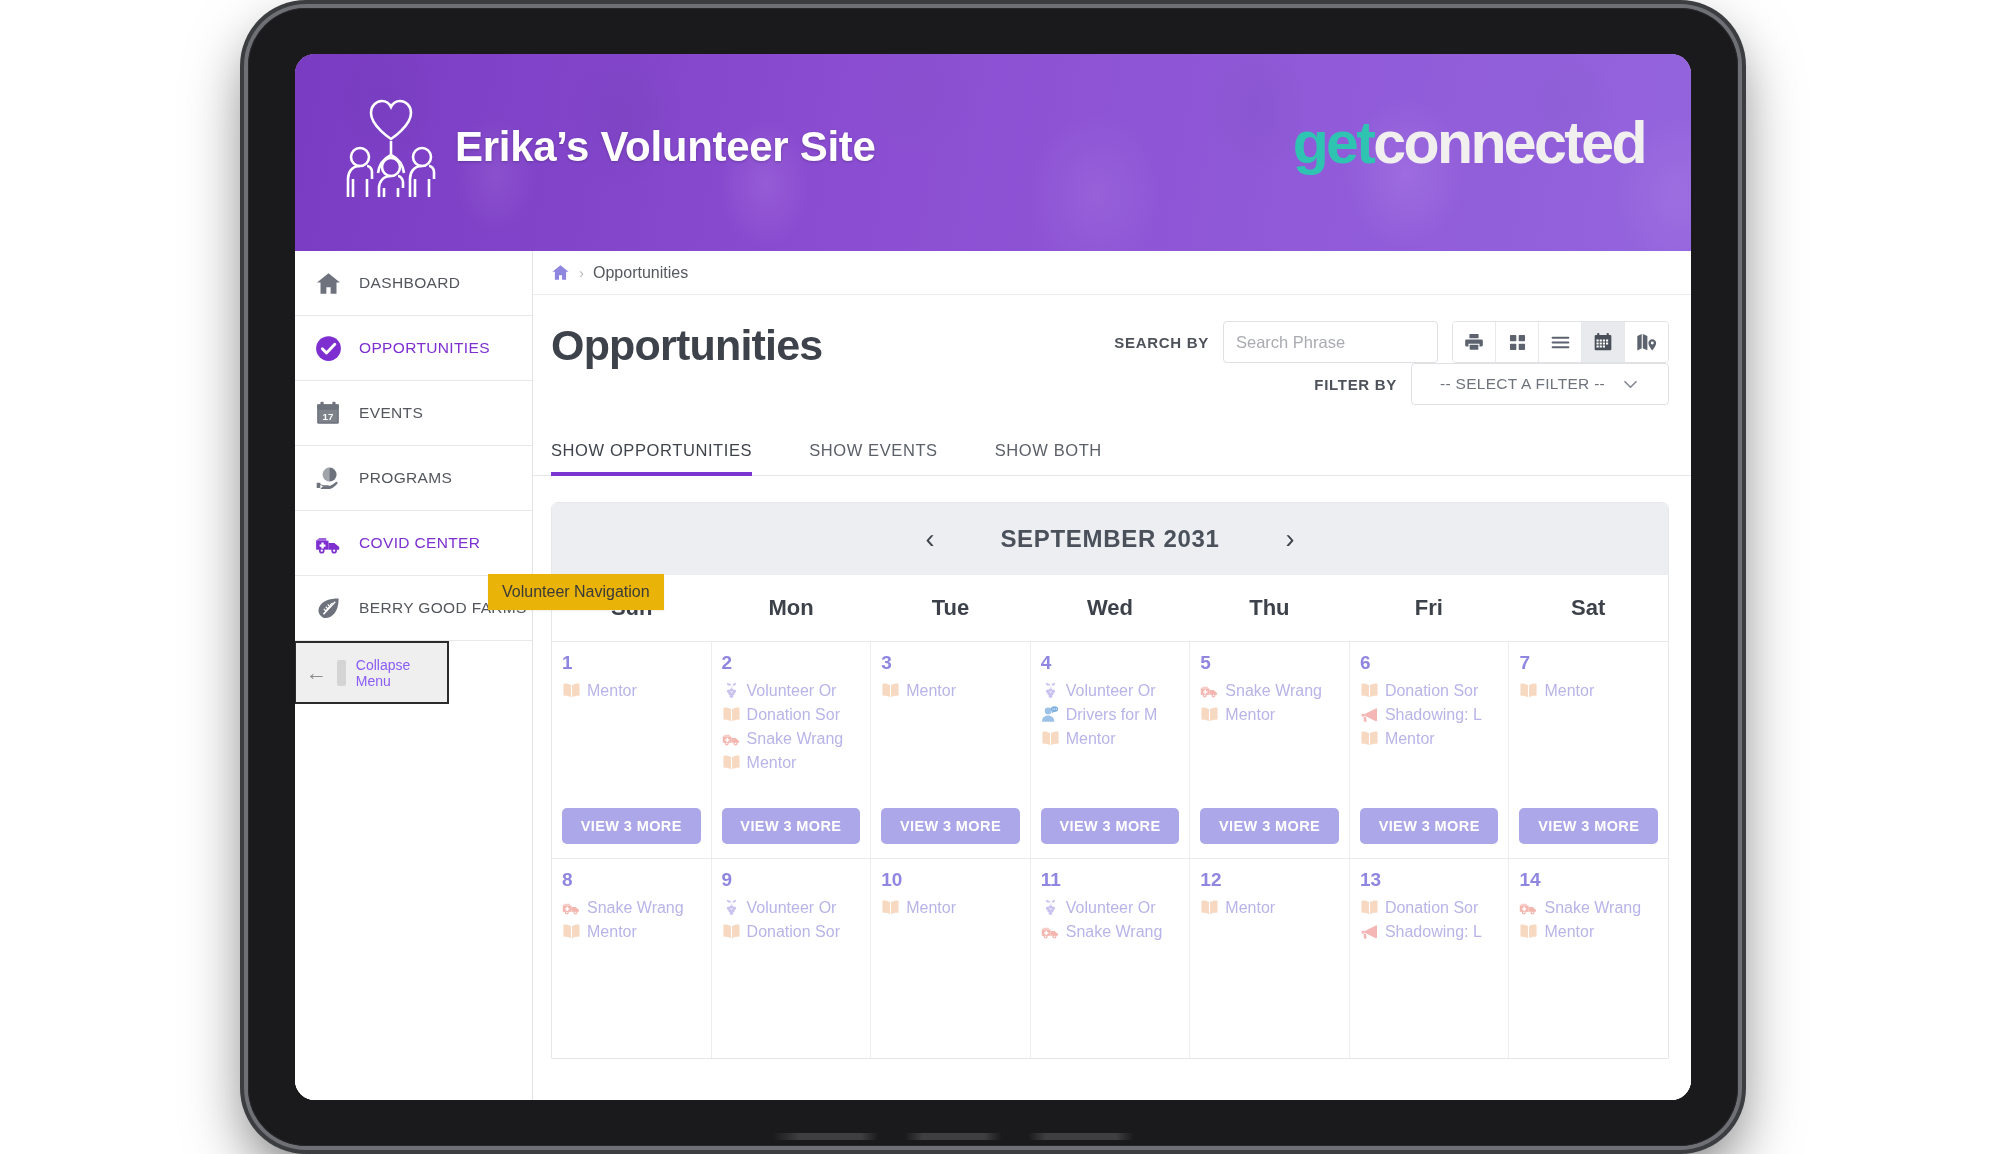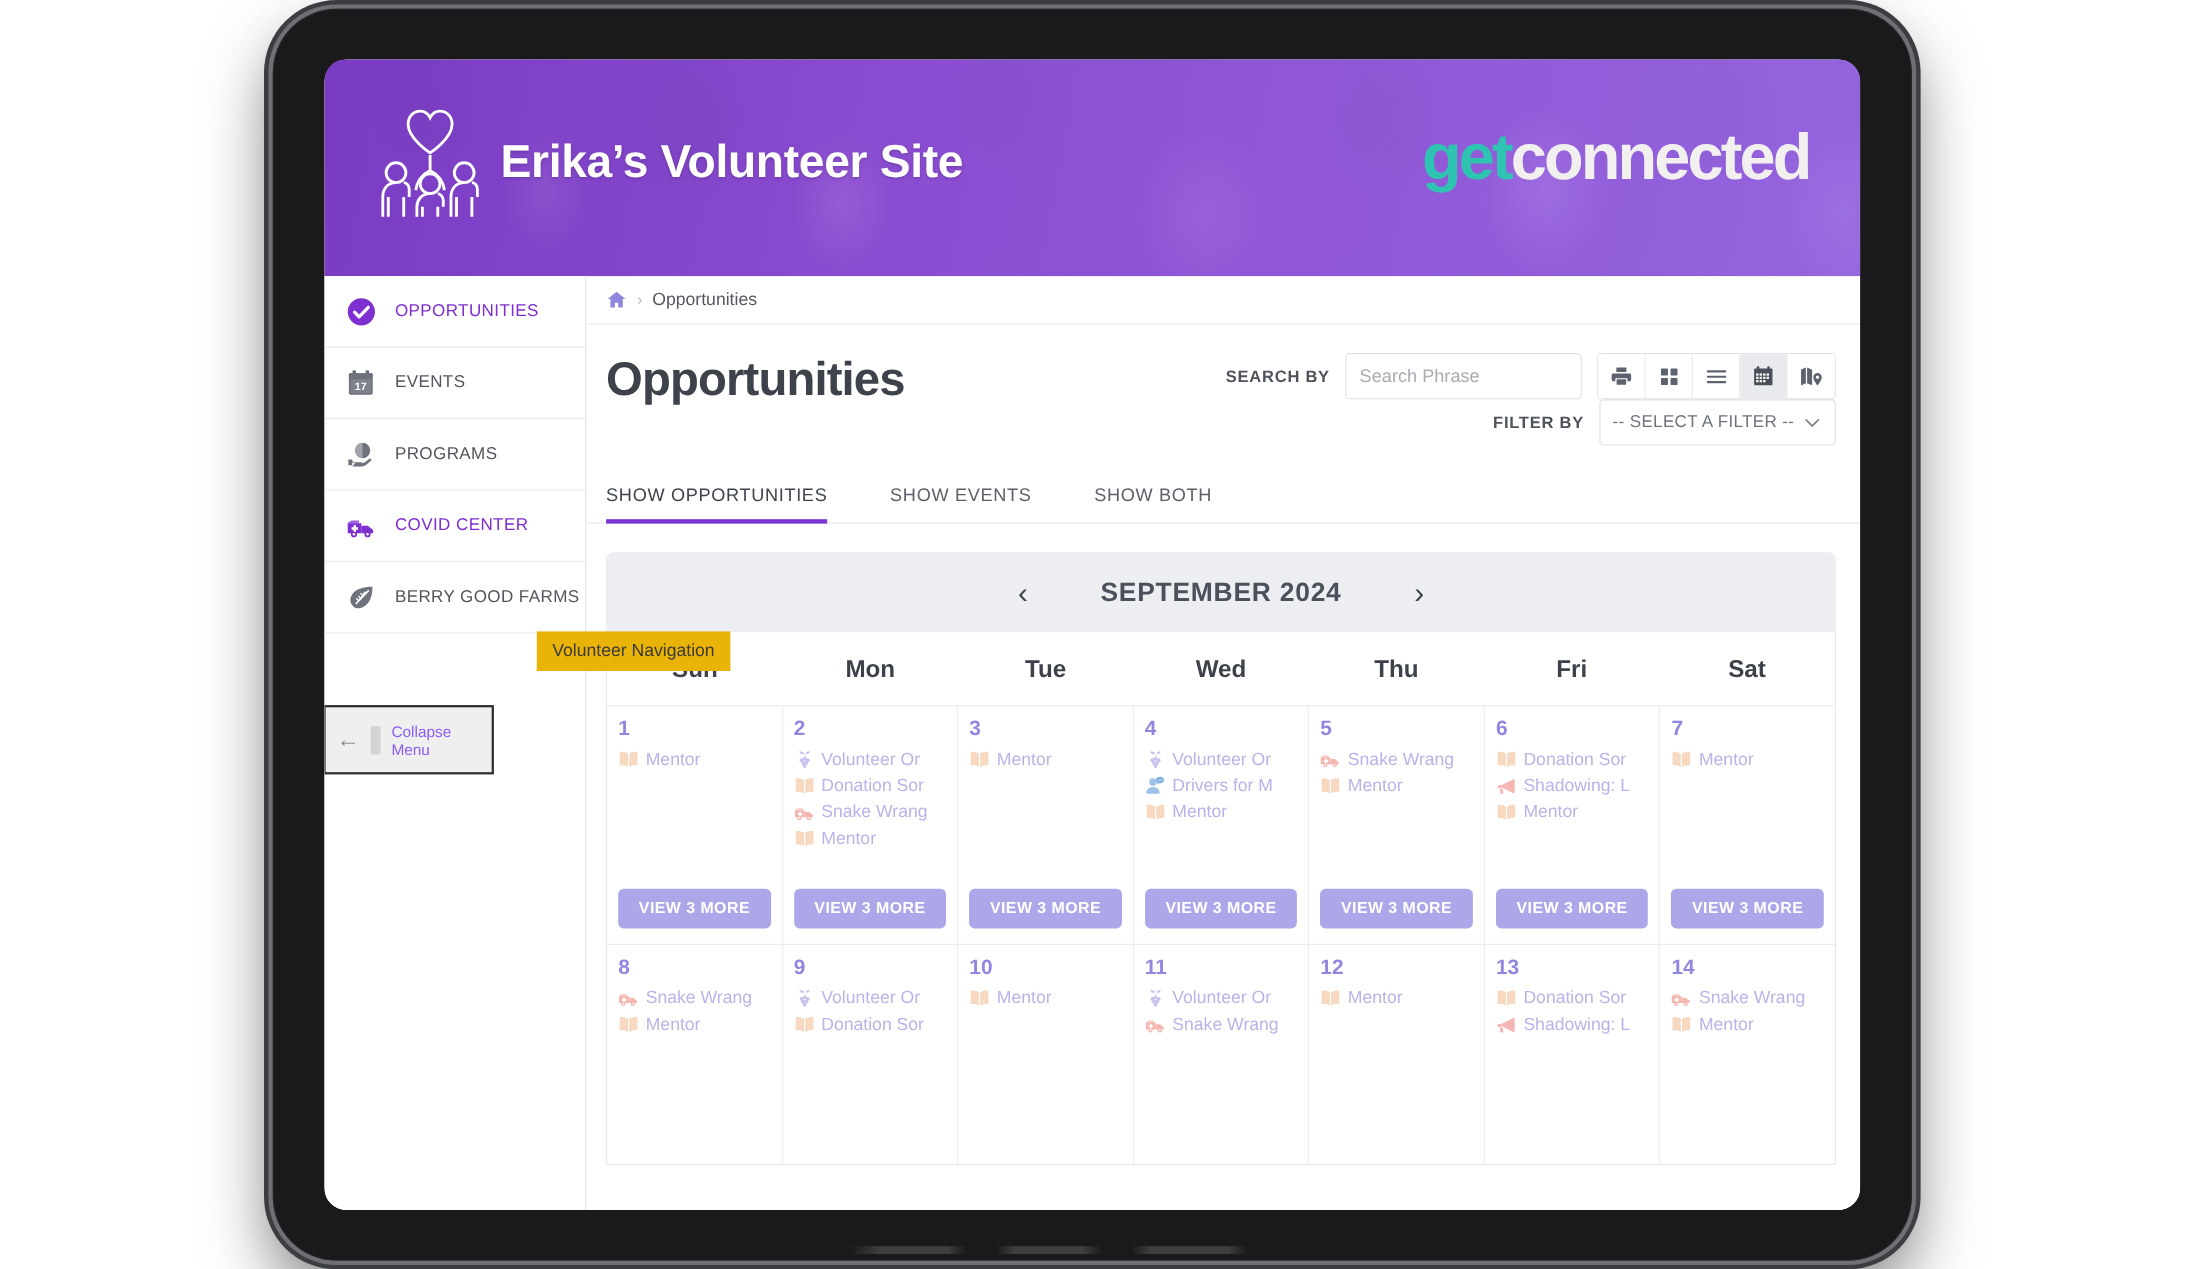--- a/index.html
+++ b/index.html
@@ -251,28 +251,28 @@
     justify-content: center;
     border-right: 1px solid #e8e9ec;
     color: #5d636e;
     cursor: pointer;
     background: #fff;
   }
   .view-toolbar-button:last-child { border-right: none; }
   .view-toolbar-button.active { background: #e8eaee; }
 
   #filter-select {
-    width: 215px;
+    width: 258px;
     height: 42px;
     border: 1px solid #dfe0e4;
     border-radius: 4px;
     background: #fff;
     display: flex;
     align-items: center;
-    padding: 0 11px;
+    padding: 0 28px;
     cursor: pointer;
   }
   #filter-select-value {
     font-size: 15.5px;
     color: #6f737b;
     letter-spacing: 0.3px;
     flex: 1;
   }
   #filter-chevron-icon { color: #868a93; display: flex; }
 
@@ -409,20 +409,28 @@
           <div id="site-title">Erika’s Volunteer Site</div>
         </div>
         <div id="brand-logo"><span id="brand-logo-get">get</span><span id="brand-logo-connected">connected</span></div>
       </div>
     </div>
 
     <div id="app-body">
 
       <div id="sidebar">
 
+        <div class="nav-item">
+          <span class="nav-item-icon">
+            <svg viewBox="0 0 24 24" width="27" height="27" fill="#6d727c">
+                <path d="M12 2.8 1.8 11.2h3.1V21h5.2v-5.6h3.8V21h5.2v-9.8h3.1z"></path>
+              </svg>
+          </span>
+          <span class="nav-item-label">DASHBOARD</span>
+        </div>
 
         <div class="nav-item active">
           <span class="nav-item-icon">
             <svg viewBox="0 0 24 24" width="27" height="27">
                 <circle cx="12" cy="12" r="11" fill="#7d2fd0"></circle>
                 <path d="M6.5 12.3 10.2 16 17.6 8.3" stroke="#fff" stroke-width="2.6" fill="none" stroke-linecap="round" stroke-linejoin="round"></path>
               </svg>
           </span>
           <span class="nav-item-label">OPPORTUNITIES</span>
         </div>
@@ -579,21 +587,21 @@
           <div class="tab active"><span>SHOW OPPORTUNITIES</span></div>
           <div class="tab"><span>SHOW EVENTS</span></div>
           <div class="tab"><span>SHOW BOTH</span></div>
         </div>
 
         <div id="calendar-wrap">
           <div id="calendar">
 
             <div id="calendar-toolbar">
               <span class="cal-nav-arrow">‹</span>
-              <span id="calendar-month-label">SEPTEMBER 2024</span>
+              <span id="calendar-month-label">SEPTEMBER 2031</span>
               <span class="cal-nav-arrow">›</span>
             </div>
 
             <div id="weekday-header">
                 <div class="weekday-cell">Sun</div>
                 <div class="weekday-cell">Mon</div>
                 <div class="weekday-cell">Tue</div>
                 <div class="weekday-cell">Wed</div>
                 <div class="weekday-cell">Thu</div>
                 <div class="weekday-cell">Fri</div>

